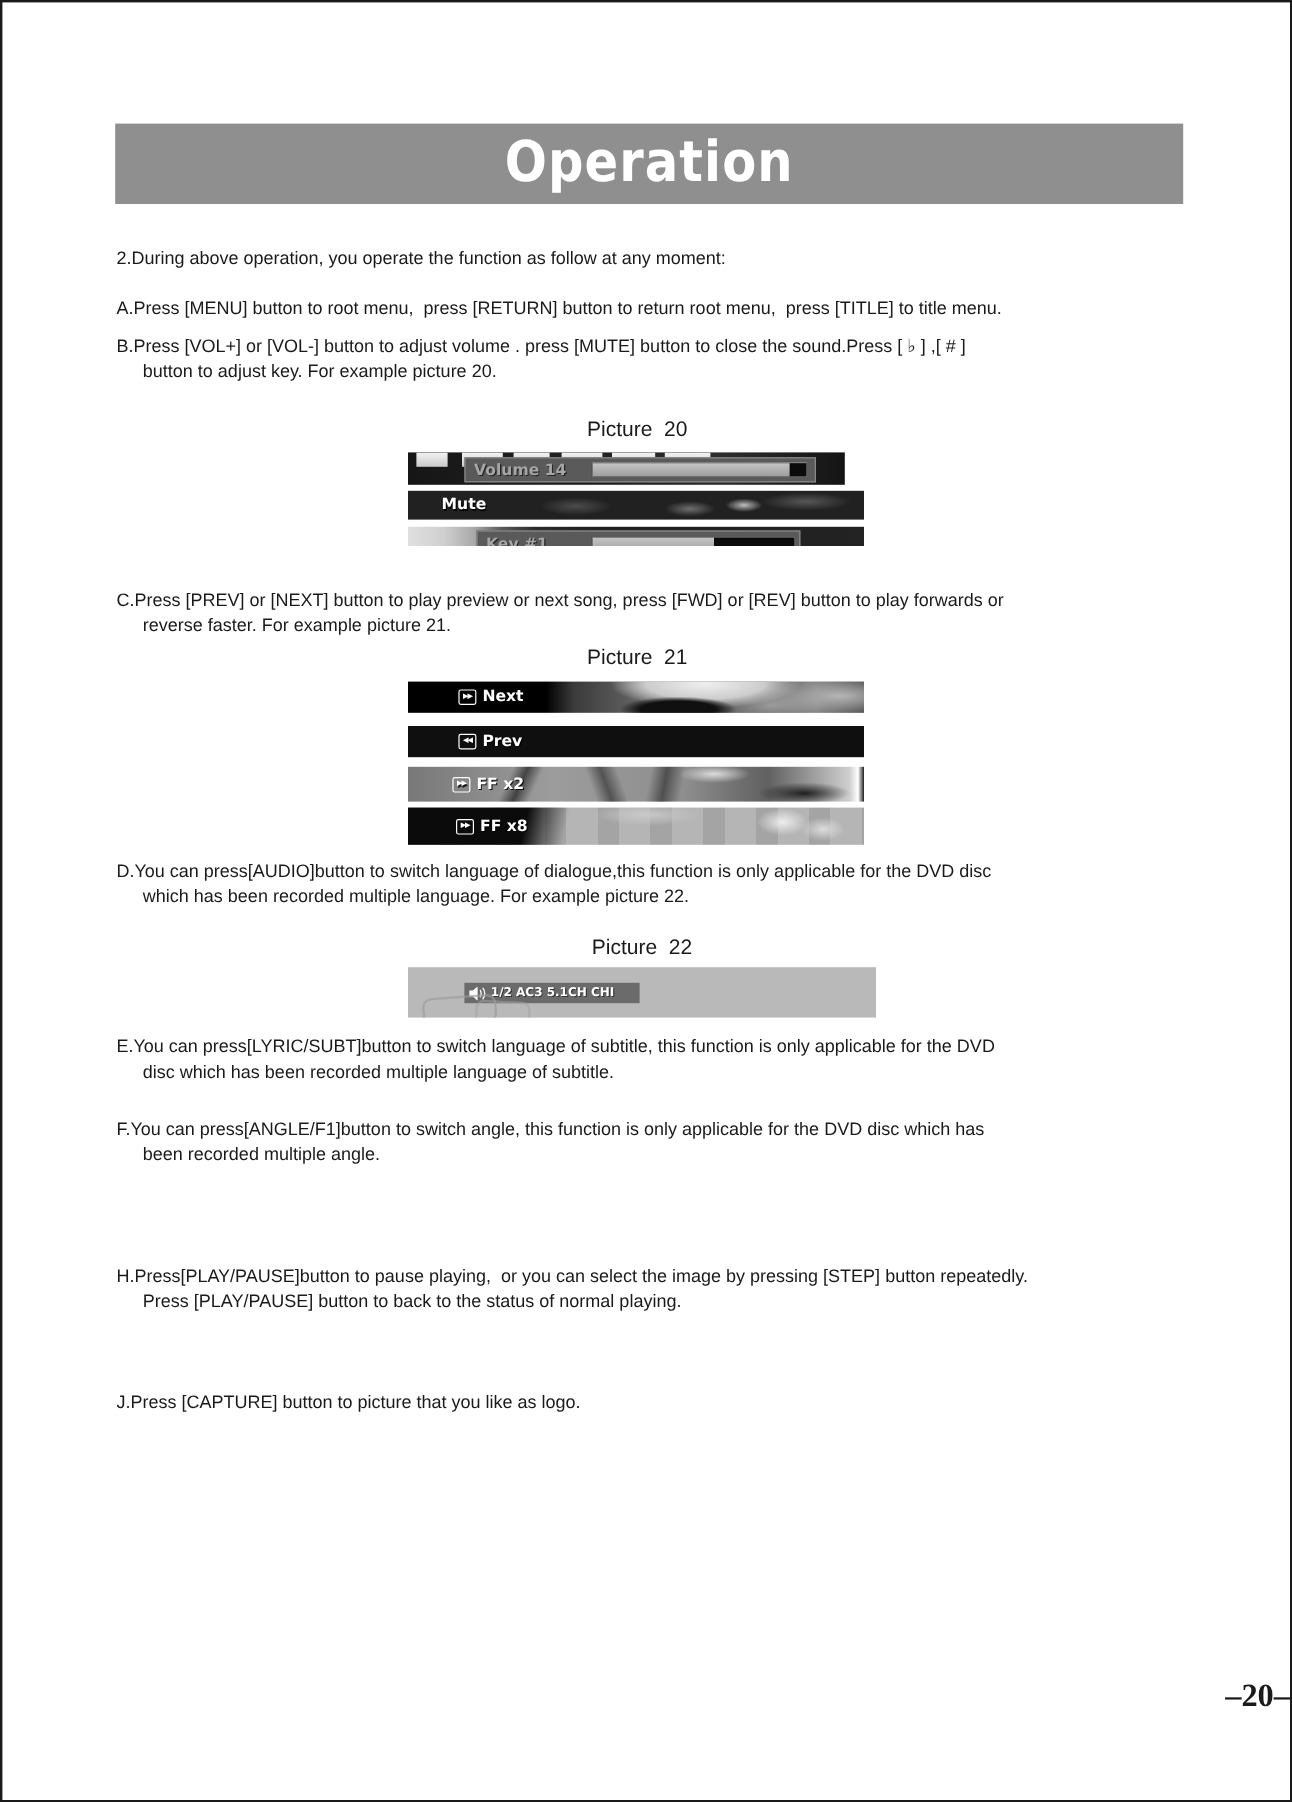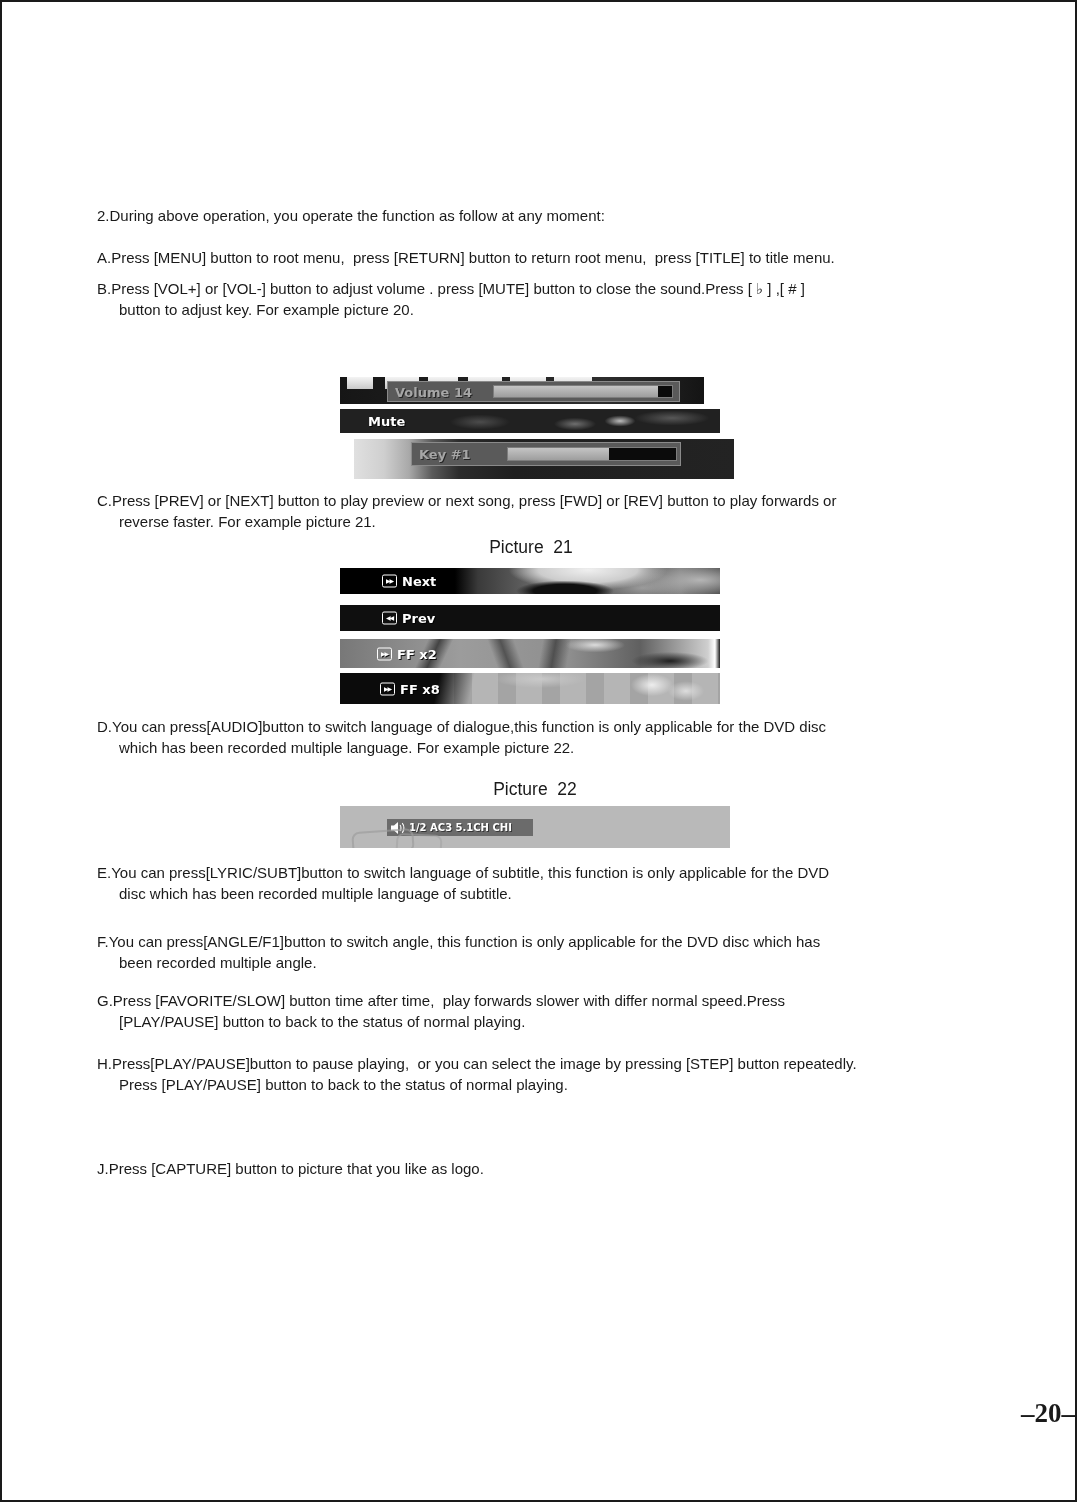--- a/index.html
+++ b/index.html
@@ -115,42 +115,46 @@
   .pageno {
     position:absolute; left:0; right:0; top:1396px; text-align:right;
     font-family:Liberation Serif, serif; font-weight:bold; font-size:27px;
   }
 </style>
 </head>
 <body>
 
 <div class="page">
 
+  <div class="banner">
+    <div class="banner-title">Operation</div>
+  </div>
 
   <div class="para" style="top:204px">2.During above operation, you operate the function as follow at any moment:</div>
   <div class="para" style="top:246px">A.Press [MENU] button to root menu,  press [RETURN] button to return root menu,  press [TITLE] to title menu.</div>
   <div class="para" style="top:277px">B.Press [VOL+] or [VOL-] button to adjust volume . press [MUTE] button to close the sound.Press [ ♭ ] ,[ # ]
 button to adjust key. For example picture 20.</div>
 
+  <div class="caption" style="top:345px">Picture  20</div>
 
   <div class="strip s20v" style="left:338px;top:375px;width:364px;height:27px">
     <div class="cjk-row"></div>
     <div class="osd-box" style="left:47px;top:4px;width:293px;height:21px">
       <span class="osd-box-label">Volume 14</span>
       <div class="osd-bar" style="left:105px;top:3px;width:180px;height:13px">
         <div class="osd-fill" style="width: 92%;"></div>
       </div>
     </div>
   </div>
 
   <div class="strip mute-bg" style="left:338px;top:407px;width:380px;height:24px">
     <span class="strip-label" style="left:28px">Mute</span>
   </div>
 
-  <div class="strip s20k" style="left:352px;top:437px;width:380px;height:40px">
+  <div class="strip s20k" style="left:338px;top:437px;width:380px;height:16px">
     <div class="osd-box" style="left:57px;top:3px;width:270px;height:24px">
       <span class="osd-box-label">Key #1</span>
       <div class="osd-bar" style="left:95px;top:4px;width:170px;height:14px">
         <div class="osd-fill" style="width: 60%;"></div>
       </div>
     </div>
   </div>
 
   <div class="para" style="top:489px">C.Press [PREV] or [NEXT] button to play preview or next song, press [FWD] or [REV] button to play forwards or
 reverse faster. For example picture 21.</div>
@@ -200,21 +204,19 @@
       <span>1/2 AC3 5.1CH CHI</span>
     </div>
     <div class="ghost1"></div>
     <div class="ghost2"></div>
   </div>
 
   <div class="para" style="top:861px">E.You can press[LYRIC/SUBT]button to switch language of subtitle, this function is only applicable for the DVD
 disc which has been recorded multiple language of subtitle.</div>
   <div class="para" style="top:930px">F.You can press[ANGLE/F1]button to switch angle, this function is only applicable for the DVD disc which has
 been recorded multiple angle.</div>
-  <div class="para" style="top:989px">G.Press [FAVORITE/SLOW] button time after time,  play forwards slower with differ normal speed.Press
-[PLAY/PAUSE] button to back to the status of normal playing.</div>
   <div class="para" style="top:1052px">H.Press[PLAY/PAUSE]button to pause playing,  or you can select the image by pressing [STEP] button repeatedly.
 Press [PLAY/PAUSE] button to back to the status of normal playing.</div>
   <div class="para" style="top:1157px">J.Press [CAPTURE] button to picture that you like as logo.</div>
 
   <div class="pageno">–20–</div>
 
 </div>
 
 </body></html>

